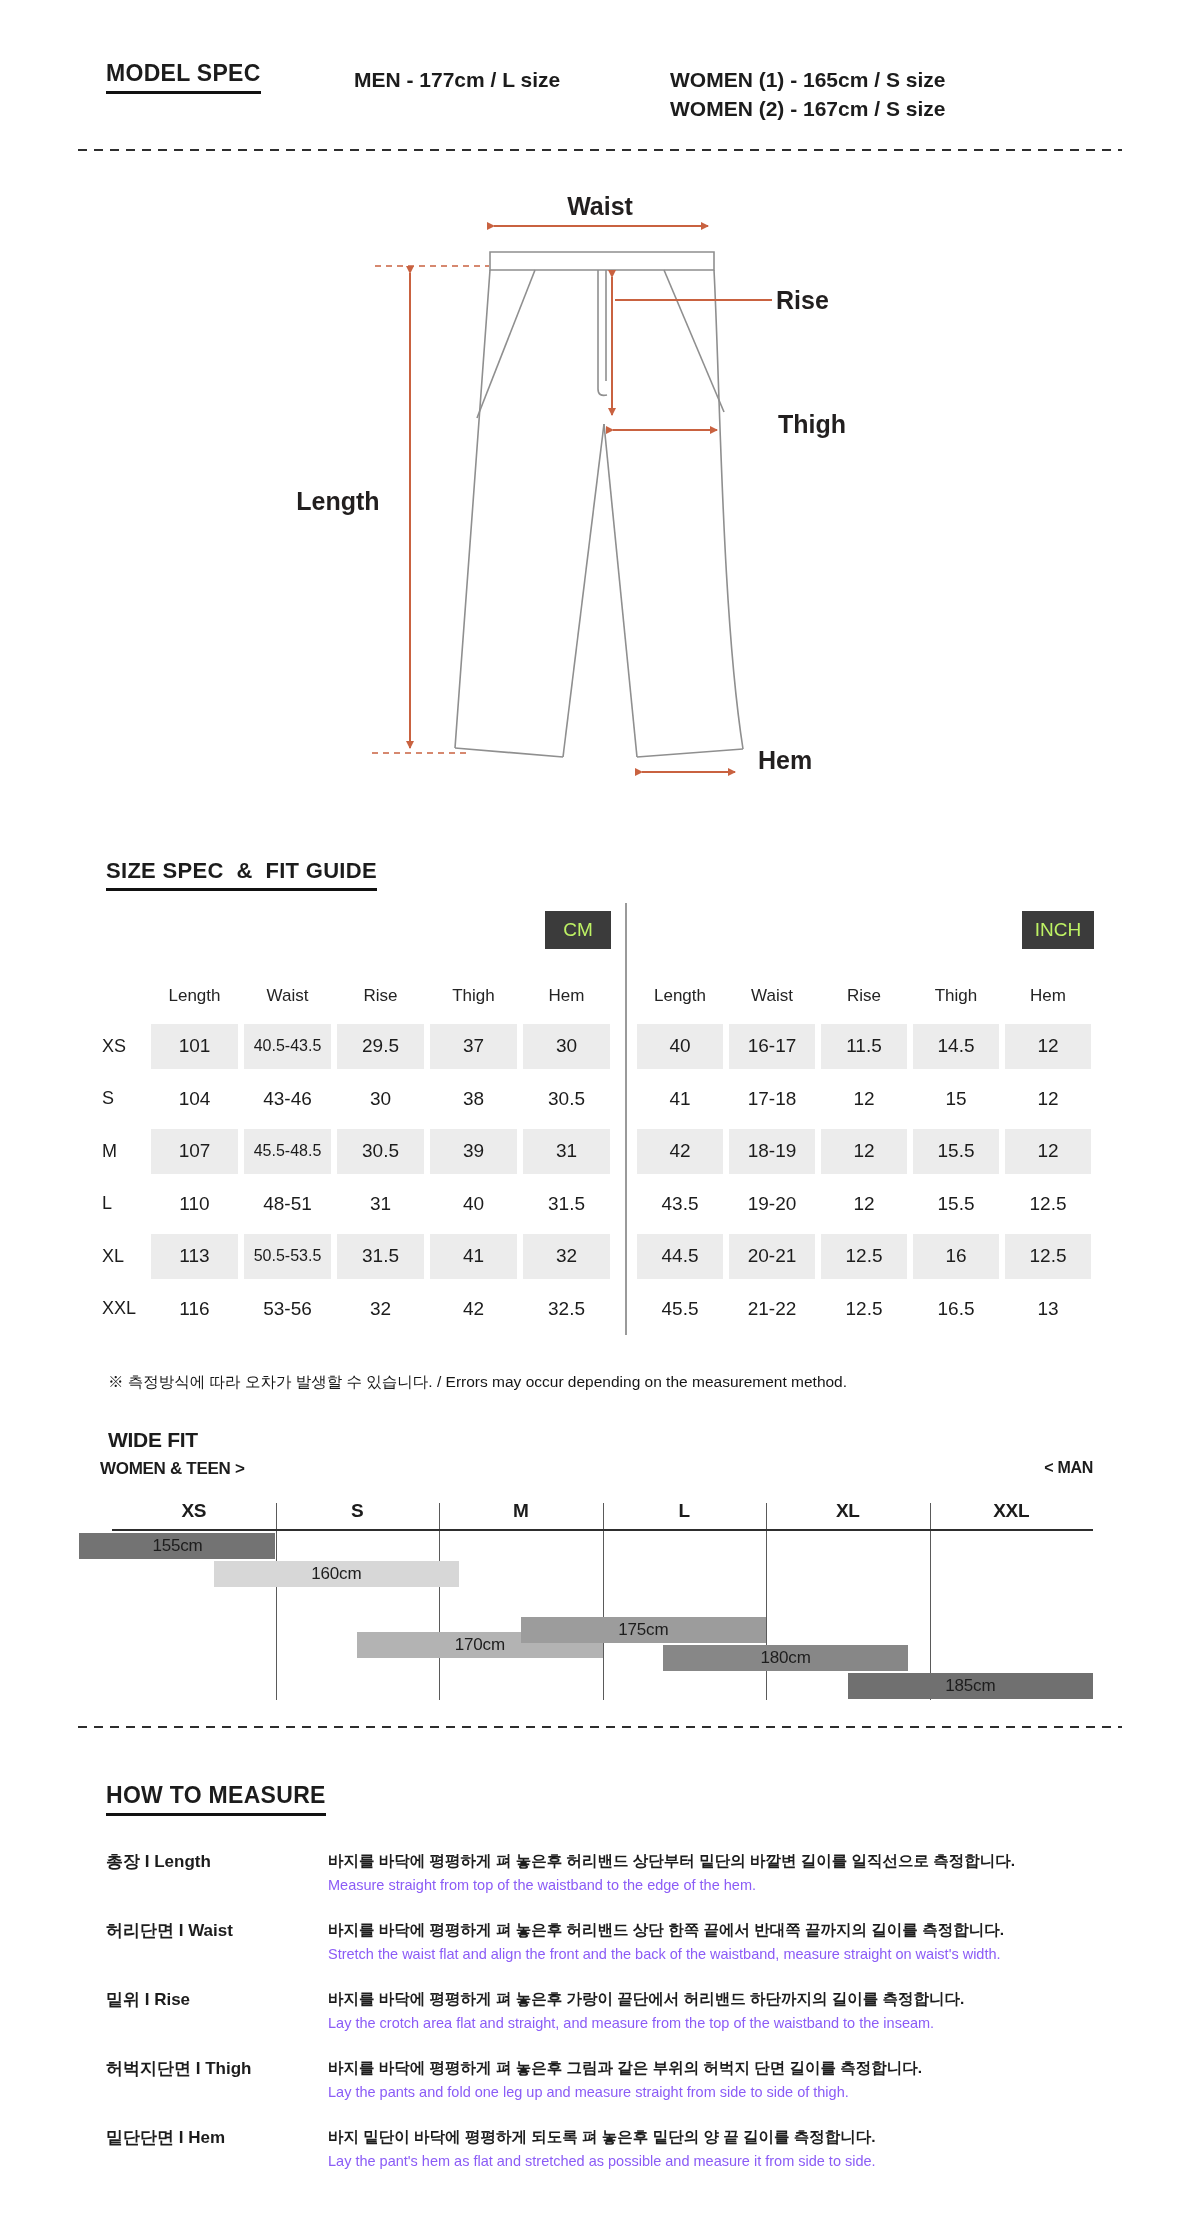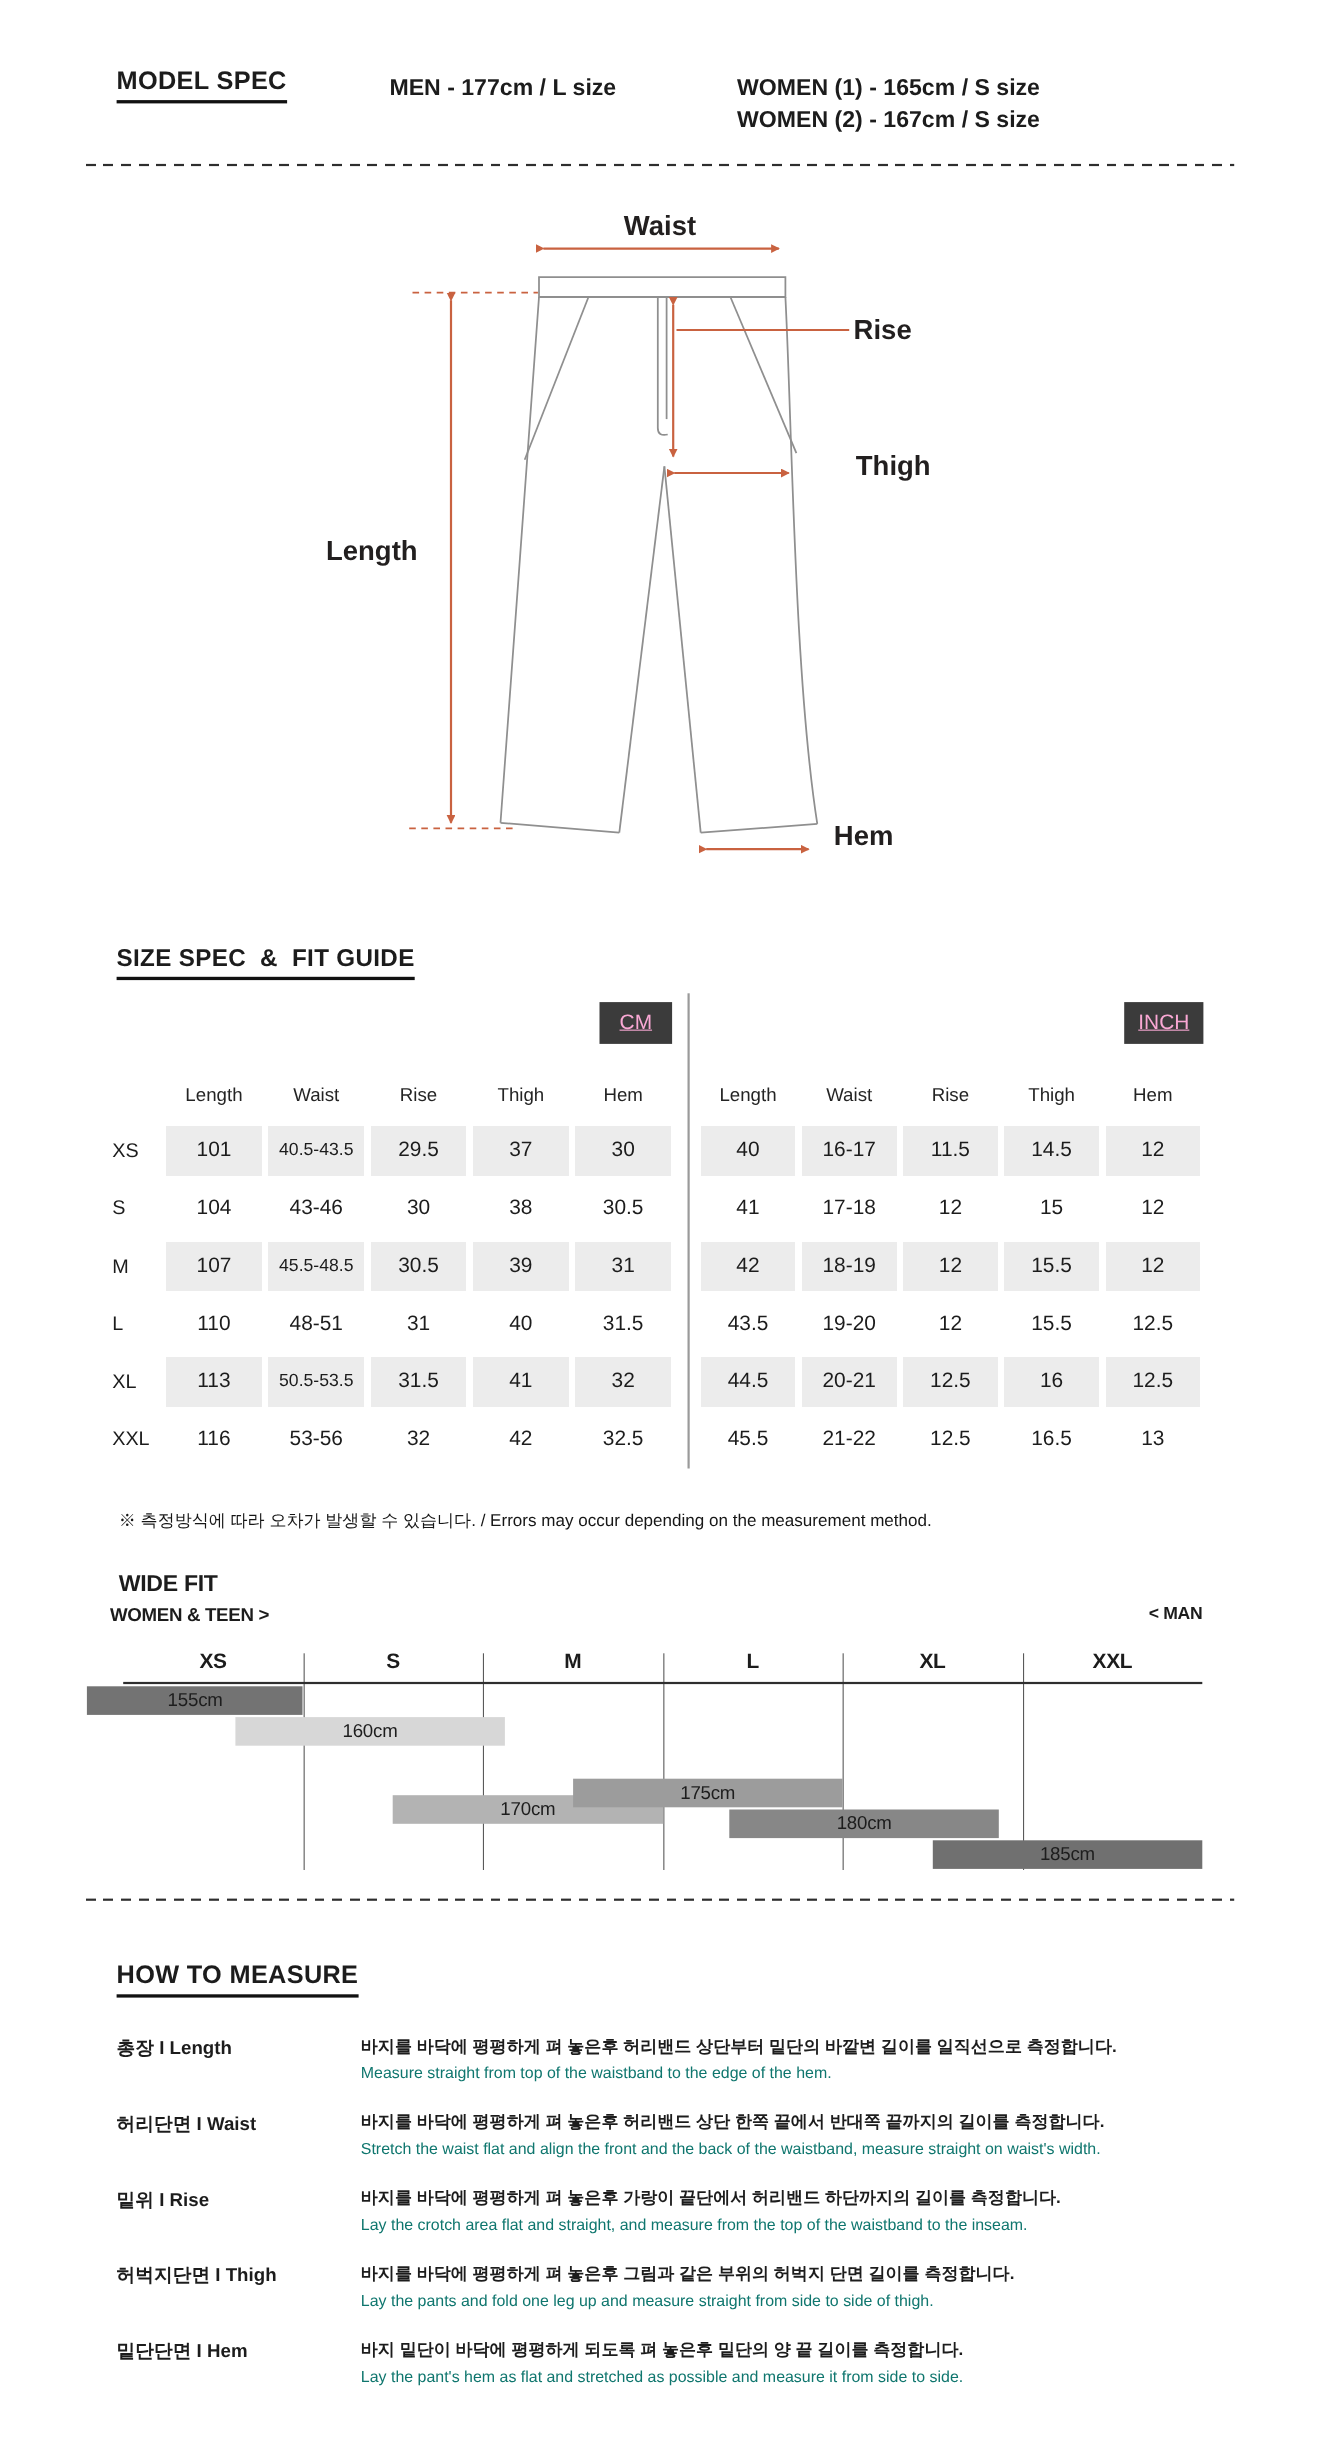--- a/index.html
+++ b/index.html
@@ -26,21 +26,21 @@
   #diagram-svg{left:350px;top:185px;}
   .diag-label{font-size:25px;font-weight:bold;color:#221f1f;}
   #waist-label{left:540px;top:192px;width:120px;text-align:center;}
   #rise-label{left:776px;top:286px;}
   #thigh-label{left:778px;top:410px;}
   #length-label{left:268px;top:487px;width:140px;text-align:center;}
   #hem-label{left:758px;top:746px;}
 
   
   #sizespec-title{left:106px;top:858px;font-size:22px;white-space:pre;}
-  .badge{background:#3b3b3b;color:#f9a8d4;font-size:19px;display:flex;align-items:center;justify-content:center;text-decoration:underline;}
+  .badge{background:#3b3b3b;color:#bef264;font-size:19px;display:flex;align-items:center;justify-content:center;}
   #cm-badge{left:545px;top:911px;width:66px;height:38px;}
   #inch-badge{left:1022px;top:911px;width:72px;height:38px;}
   #table-divider{left:625px;top:903px;width:2px;height:432px;background:#9a9a9a;}
   #cm-table{left:78px;top:972px;display:grid;grid-template-columns:70px repeat(5,93px);grid-template-rows:48px repeat(6,52.5px);}
   #inch-table{left:634px;top:972px;display:grid;grid-template-columns:repeat(5,92px);grid-template-rows:48px repeat(6,52.5px);}
   .cell{display:flex;align-items:center;justify-content:center;font-size:19px;color:#1c1c1c;}
   .cell.head{font-size:17px;color:#242424;}
   .cell.sz{font-size:18px;justify-content:flex-start;padding-left:24px;}
   .cell.shade{background:#ececec;background-clip:content-box;padding:4px 3px;}
   .cell.small{font-size:16px;}
@@ -56,21 +56,21 @@
   .fc-vline{position:absolute;top:5px;height:197px;width:1px;background:#5a5a5a;}
   .fc-bar{position:absolute;height:26px;display:flex;align-items:center;justify-content:center;font-size:17px;color:#1d1d1d;letter-spacing:-.2px;}
 
   
   #htm-title{left:106px;top:1782px;font-size:23px;}
   #measure-list{left:106px;top:1848px;width:1020px;}
   .m-row{display:flex;margin-bottom:19px;}
   .m-term{width:222px;font-size:17px;font-weight:bold;padding-top:2px;}
   .m-texts{flex:1;}
   .m-ko{font-size:15.5px;font-weight:bold;line-height:25px;}
-  .m-en{font-size:14.5px;line-height:25px;color:#0f766e;}
+  .m-en{font-size:14.5px;line-height:25px;color:#8b5cf6;}
 </style>
 </head>
 <body>
 
 <div class="abs uheading" id="model-title">MODEL SPEC</div>
 <div class="abs spec-line" id="model-men">MEN - 177cm / L size</div>
 <div class="abs spec-line" id="model-w1">WOMEN (1) - 165cm / S size</div>
 <div class="abs spec-line" id="model-w2">WOMEN (2) - 167cm / S size</div>
 
 <div class="abs dashline" id="dash-top"></div>

